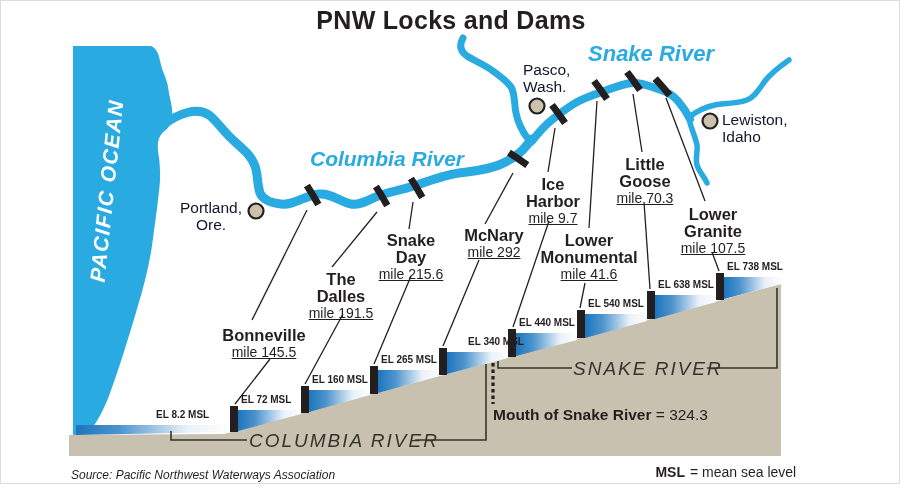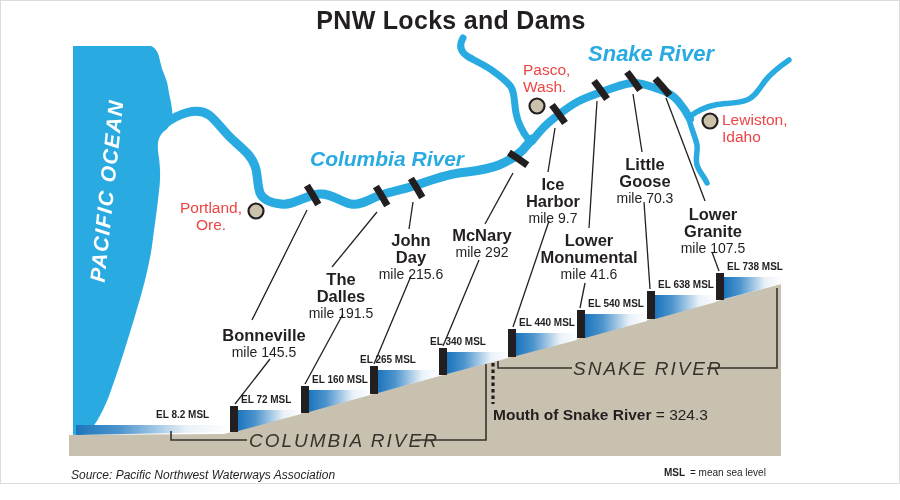--- a/index.html
+++ b/index.html
@@ -9,32 +9,32 @@
     font-family:"Liberation Sans", sans-serif;color:#231F20;
   }
   #art{position:absolute;left:0;top:0;}
   .lbl{position:absolute;pointer-events:none;}
   #title{left:0;top:5px;width:900px;text-align:center;font-size:25px;font-weight:bold;letter-spacing:.3px;}
   #ocean-label{left:8px;top:176px;width:200px;height:28px;text-align:center;
     transform:rotate(-84deg);font-size:21px;font-weight:bold;font-style:italic;color:#fff;letter-spacing:1.5px;}
   .river-label{font-weight:bold;font-style:italic;color:#29ABE2;text-align:center;}
   #columbia-label{left:286px;top:146px;width:200px;font-size:21px;}
   #snake-label{left:550px;top:40px;width:200px;font-size:22px;}
-  .city{font-size:15.5px;line-height:1.08;color:#ef4444;}
+  .city{font-size:15.5px;line-height:1.08;color:#0f172a;}
   .dam-label{position:absolute;width:130px;text-align:center;pointer-events:none;}
   .dam-label .nm{font-size:16.5px;font-weight:bold;line-height:1.04;}
-  .dam-label .mi{font-size:14px;line-height:1.15;}
+  .dam-label .mi{font-size:14px;line-height:1.15;text-decoration:underline;}
   .el-label{position:absolute;font-size:10px;font-weight:bold;white-space:nowrap;pointer-events:none;}
   .bracket-label{font-style:italic;font-size:19px;letter-spacing:2px;color:#35332c;text-align:center;white-space:nowrap;}
   #columbia-bracket-label{left:248px;top:429px;width:168px;}
   #snake-bracket-label{left:572px;top:357px;width:134px;}
   #mouth-label{left:492px;top:405px;font-size:15.5px;white-space:nowrap;text-align:center;}
   #mouth-label .b{font-weight:bold;}
   #source{left:70px;top:467px;font-size:12px;font-style:italic;}
-  #legend{left:648px;top:463px;font-size:10px;}
+  #legend{left:648px;top:463px;font-size:14px;}
   #legend .row{display:flex;line-height:17px;}
   #legend .term{width:36px;text-align:right;font-weight:bold;margin-right:5px;}
 </style>
 </head>
 <body>
 
 <div id="stage">
 
   <svg id="art" width="900" height="500" viewBox="0 0 900 500">
     <defs>
@@ -166,25 +166,25 @@
       <div class="dam-label" style="left: 198px; top: 326px;">
         <div class="nm">Bonneville</div>
         <div class="mi">mile 145.5</div>
       </div>
       <div class="dam-label" style="left: 275px; top: 270px;">
         <div class="nm">The</div>
         <div class="nm">Dalles</div>
         <div class="mi">mile 191.5</div>
       </div>
       <div class="dam-label" style="left: 345px; top: 231px;">
-        <div class="nm">John</div>
+        <div class="nm">Snake</div>
         <div class="nm">Day</div>
         <div class="mi">mile 215.6</div>
       </div>
-      <div class="dam-label" style="left: 416px; top: 226px;">
+      <div class="dam-label" style="left: 428px; top: 226px;">
         <div class="nm">McNary</div>
         <div class="mi">mile 292</div>
       </div>
       <div class="dam-label" style="left: 487px; top: 175px;">
         <div class="nm">Ice</div>
         <div class="nm">Harbor</div>
         <div class="mi">mile 9.7</div>
       </div>
       <div class="dam-label" style="left: 523px; top: 231px;">
         <div class="nm">Lower</div>
@@ -198,22 +198,22 @@
       </div>
       <div class="dam-label" style="left: 647px; top: 205px;">
         <div class="nm">Lower</div>
         <div class="nm">Granite</div>
         <div class="mi">mile 107.5</div>
       </div>
     </div>
   <div id="el-labels">
       <div class="el-label lbl" style="left: 240px; top: 393px;">EL 72 MSL</div>
       <div class="el-label lbl" style="left: 311px; top: 373px;">EL 160 MSL</div>
-      <div class="el-label lbl" style="left: 359px; top: 353px;">EL 265 MSL</div>
-      <div class="el-label lbl" style="left: 429px; top: 335px;">EL 340 MSL</div>
+      <div class="el-label lbl" style="left: 380px; top: 353px;">EL 265 MSL</div>
+      <div class="el-label lbl" style="left: 467px; top: 335px;">EL 340 MSL</div>
       <div class="el-label lbl" style="left: 518px; top: 316px;">EL 440 MSL</div>
       <div class="el-label lbl" style="left: 587px; top: 297px;">EL 540 MSL</div>
       <div class="el-label lbl" style="left: 657px; top: 278px;">EL 638 MSL</div>
       <div class="el-label lbl" style="left: 726px; top: 260px;">EL 738 MSL</div>
     </div>
 
   <div class="lbl el-label" id="sea-el-label" style="left:155px;top:408px;">EL 8.2 MSL</div>
 
   <div class="lbl bracket-label" id="columbia-bracket-label">COLUMBIA RIVER</div>
   <div class="lbl bracket-label" id="snake-bracket-label">SNAKE RIVER</div>

